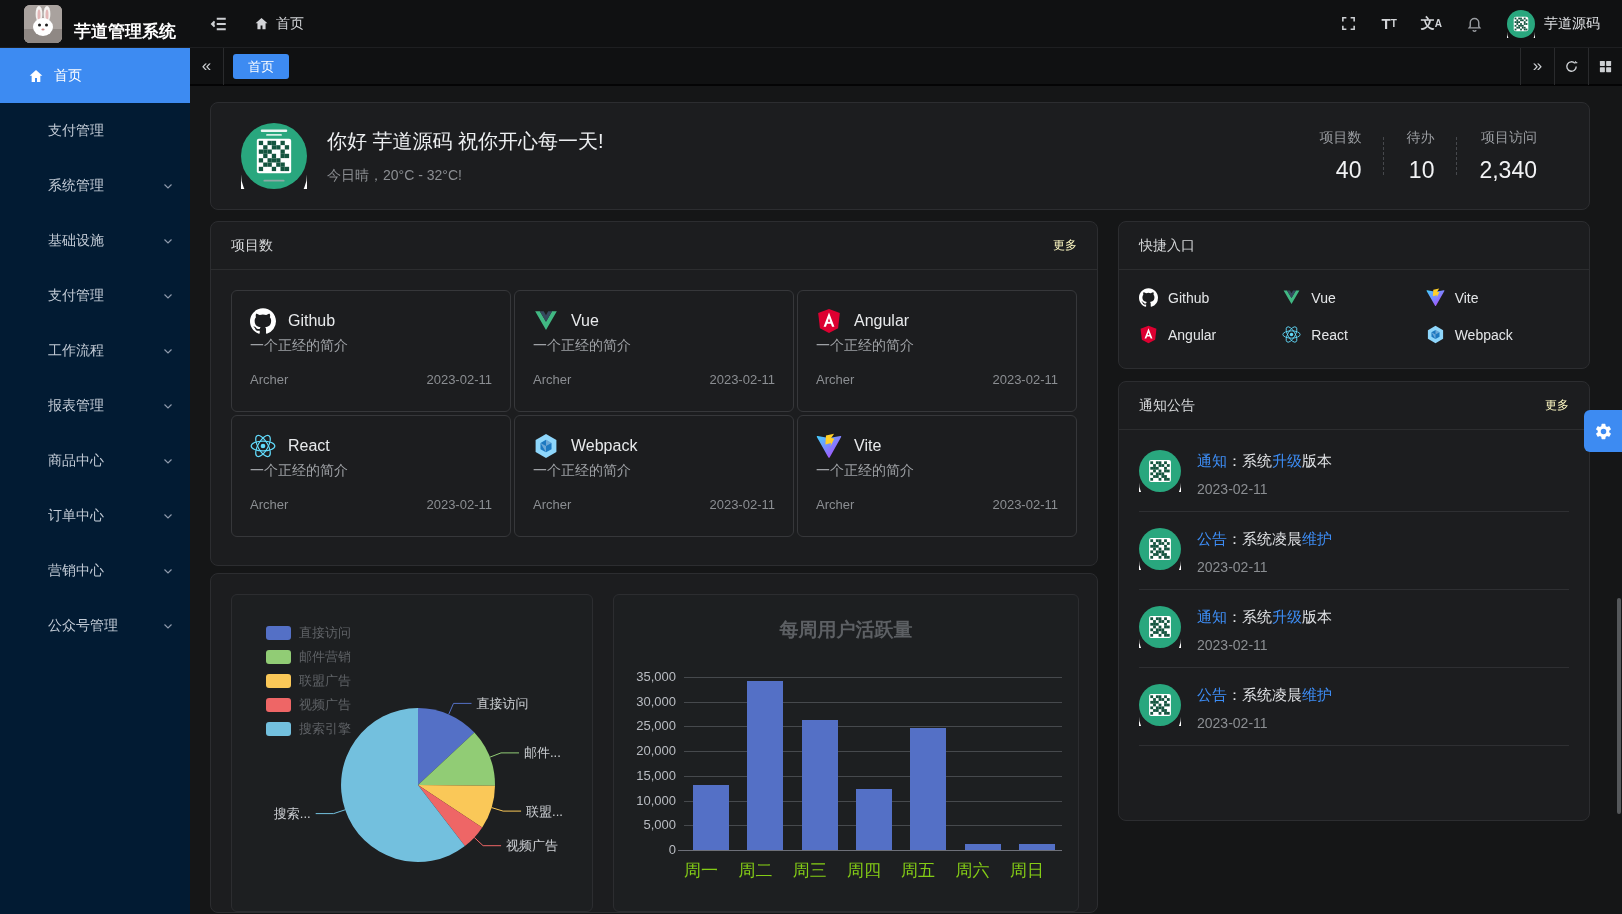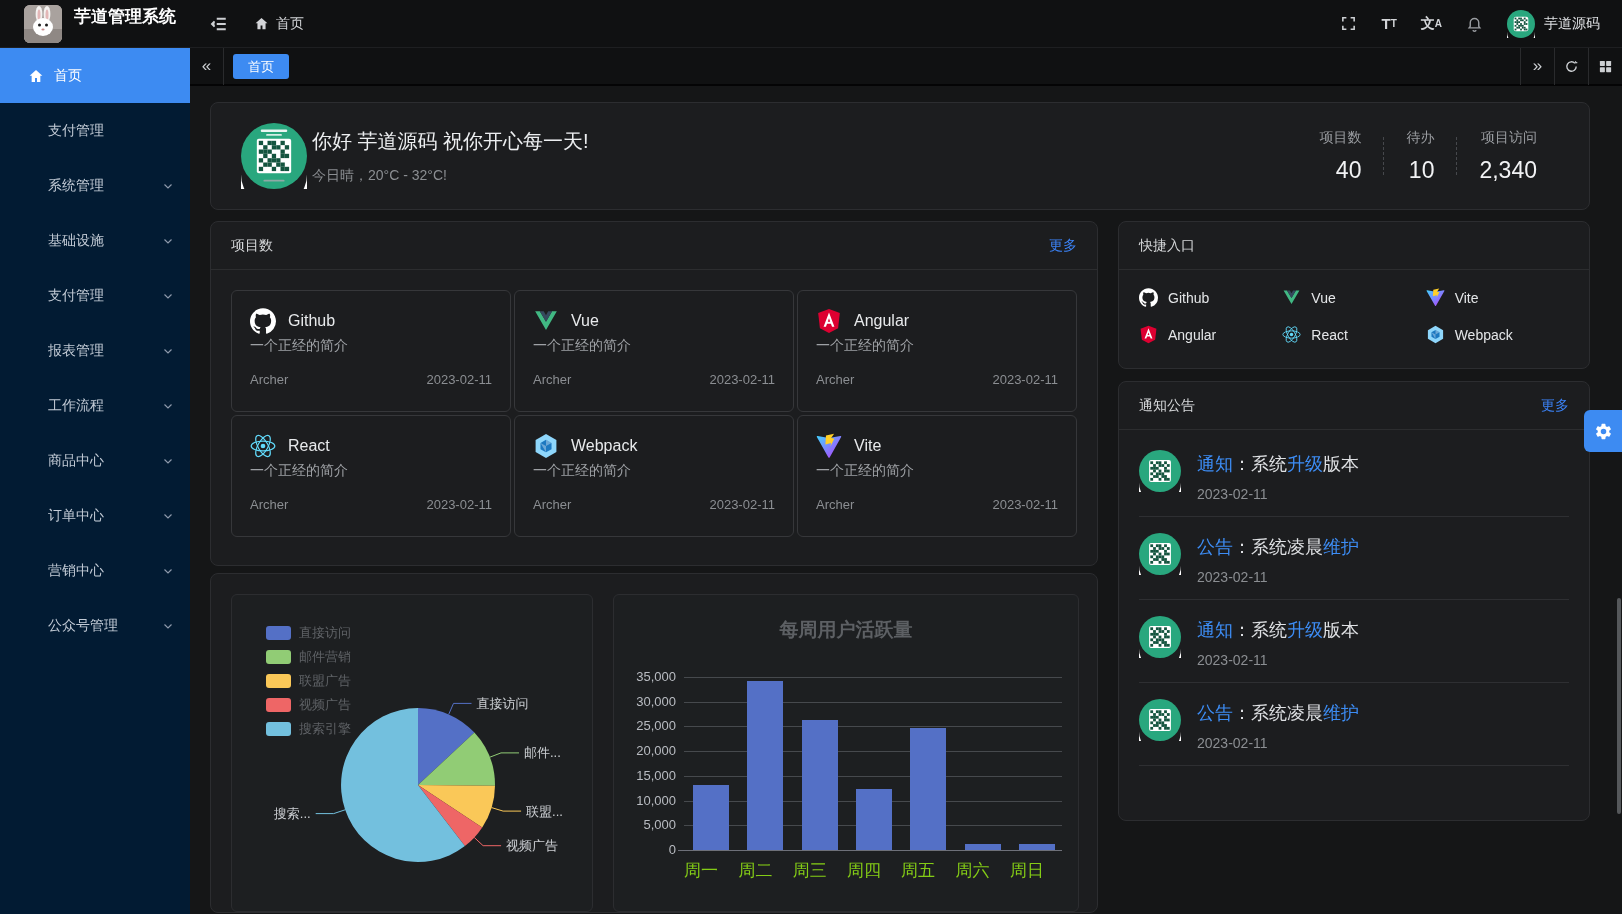--- a/index.html
+++ b/index.html
@@ -6,21 +6,21 @@
   html,body { width:1622px; height:914px; }
   body {
     font-family:"Liberation Sans","DejaVu Sans",sans-serif;
     background:#151617; color:#e3e5e7; overflow:hidden; position:relative;
   }
   svg { display:block; }
 
   
   .topbar { position:absolute; top:0; left:0; right:0; height:48px;
     background:#101112; border-bottom:1px solid #1e1f21; display:flex; align-items:center; z-index:6; }
-  .logo-area { width:190px; display:flex; align-items:flex-start; gap:12px; padding-left:24px; }
+  .logo-area { width:190px; display:flex; align-items:flex-end; gap:12px; padding-left:24px; }
   .logo-img { width:38px; height:38px; border-radius:6px; overflow:hidden; background:#b9b2ae; flex:none; }
   .app-title { font-size:17px; font-weight:bold; color:#fff; white-space:nowrap; }
   .collapse-btn { margin-left:20px; cursor:pointer; color:#cdd0d3; }
   .breadcrumb { margin-left:26px; display:flex; align-items:center; gap:7px; color:#d3d5d8; font-size:14px; cursor:pointer; }
   .topbar-right { margin-left:auto; display:flex; align-items:center; gap:24px; padding-right:22px; }
   .tb-icon { color:#cdd0d3; cursor:pointer; display:flex; align-items:center; }
   .font-icon { font-size:15px; font-weight:bold; color:#d3d5d8; letter-spacing:0; }
   .font-icon small { font-size:10px; font-weight:bold; }
   .lang-icon { font-size:14px; font-weight:bold; color:#d3d5d8; position:relative; }
   .lang-icon sub { font-size:10px; }
@@ -45,25 +45,25 @@
   .tab-nav-btn.r { border-left:1px solid #2a2b2d; }
   .tab-active { margin-left:9px; background:#3d8bf2; color:#fff; font-size:13px;
     padding:6px 15px; border-radius:3px; cursor:pointer; line-height:1; }
   .tabbar-right { margin-left:auto; display:flex; }
 
   
   .content { position:absolute; top:88px; left:190px; right:0; bottom:0; }
   .card { position:absolute; background:#1c1d1f; border:1px solid #2c2d30; border-radius:8px; }
   .card-header { height:48px; display:flex; align-items:center; justify-content:space-between;
     padding:0 20px; border-bottom:1px solid #2c2d2f; font-size:14px; color:#d6d8da; }
-  .more-link { color:#3b82f6; font-size:14px; cursor:pointer; }
+  .more-link { color:#fef9c3; font-size:12px; cursor:pointer; }
 
   
   #greeting { left:20px; top:14px; width:1380px; height:108px; display:flex; align-items:center; padding:0 30px; }
-  .greet-texts { margin-left:5px; }
+  .greet-texts { margin-left:20px; }
   .greet-title { font-size:20px; color:#eceef0; }
   .greet-sub { font-size:14px; color:#8b8e92; margin-top:12px; }
   .stats { margin-left:auto; display:flex; align-items:center; }
   .stat { text-align:right; padding:0 22px; }
   .stat-label { font-size:14px; color:#9a9da1; }
   .stat-value { font-size:23px; color:#f2f3f5; margin-top:10px; }
   .stat-divider { width:1px; height:38px; border-left:1px dashed #46484c; }
 
   
   #projects { left:20px; top:133px; width:888px; height:345px; }
@@ -94,21 +94,21 @@
   
   #shortcuts { left:928px; top:133px; width:472px; height:148px; }
   .sc-grid { display:grid; grid-template-columns:repeat(3,1fr); row-gap:18px; padding:18px 20px; }
   .sc-item { display:flex; align-items:center; gap:10px; font-size:14px; color:#e4e6e8; cursor:pointer; }
 
   #notices { left:928px; top:293px; width:472px; height:440px; }
   .notice-list { padding:4px 20px 0 20px; }
   .notice-item { display:flex; align-items:flex-start; gap:16px; padding:16px 0 14px 0;
     border-bottom:1px solid #2e2f32; cursor:pointer; }
   .notice-texts { padding-top:2px; }
-  .notice-title { font-size:18px; color:#dfe1e4; }
+  .notice-title { font-size:15px; color:#dfe1e4; }
   .notice-title .hl { color:#3d8df5; }
   .notice-date { font-size:14px; color:#8b8e92; margin-top:10px; }
 
   
   #settingsBtn { position:absolute; right:0; top:410px; width:38px; height:42px; background:#3d8bf2;
     border-radius:6px 0 0 6px; display:flex; align-items:center; justify-content:center; cursor:pointer; z-index:9; }
   #scrollThumb { position:absolute; right:1px; top:598px; width:4px; height:216px;
     background:#55585b; border-radius:2px; z-index:9; cursor:pointer; }
 </style>
 </head>
@@ -231,29 +231,29 @@
     </div>
     <div class="side-item noicon">
       <span class="lbl">支付管理</span>
       <span class="chev">
         <svg width="12" height="12" viewBox="0 0 24 24" fill="none" stroke="currentColor" stroke-width="2.4">
           <path d="M5 9l7 7 7-7"></path>
         </svg>
       </span>
     </div>
     <div class="side-item noicon">
-      <span class="lbl">报表管理</span>
+      <span class="lbl">工作流程</span>
       <span class="chev">
         <svg width="12" height="12" viewBox="0 0 24 24" fill="none" stroke="currentColor" stroke-width="2.4">
           <path d="M5 9l7 7 7-7"></path>
         </svg>
       </span>
     </div>
     <div class="side-item noicon">
-      <span class="lbl">工作流程</span>
+      <span class="lbl">报表管理</span>
       <span class="chev">
         <svg width="12" height="12" viewBox="0 0 24 24" fill="none" stroke="currentColor" stroke-width="2.4">
           <path d="M5 9l7 7 7-7"></path>
         </svg>
       </span>
     </div>
     <div class="side-item noicon">
       <span class="lbl">商品中心</span>
       <span class="chev">
         <svg width="12" height="12" viewBox="0 0 24 24" fill="none" stroke="currentColor" stroke-width="2.4">

